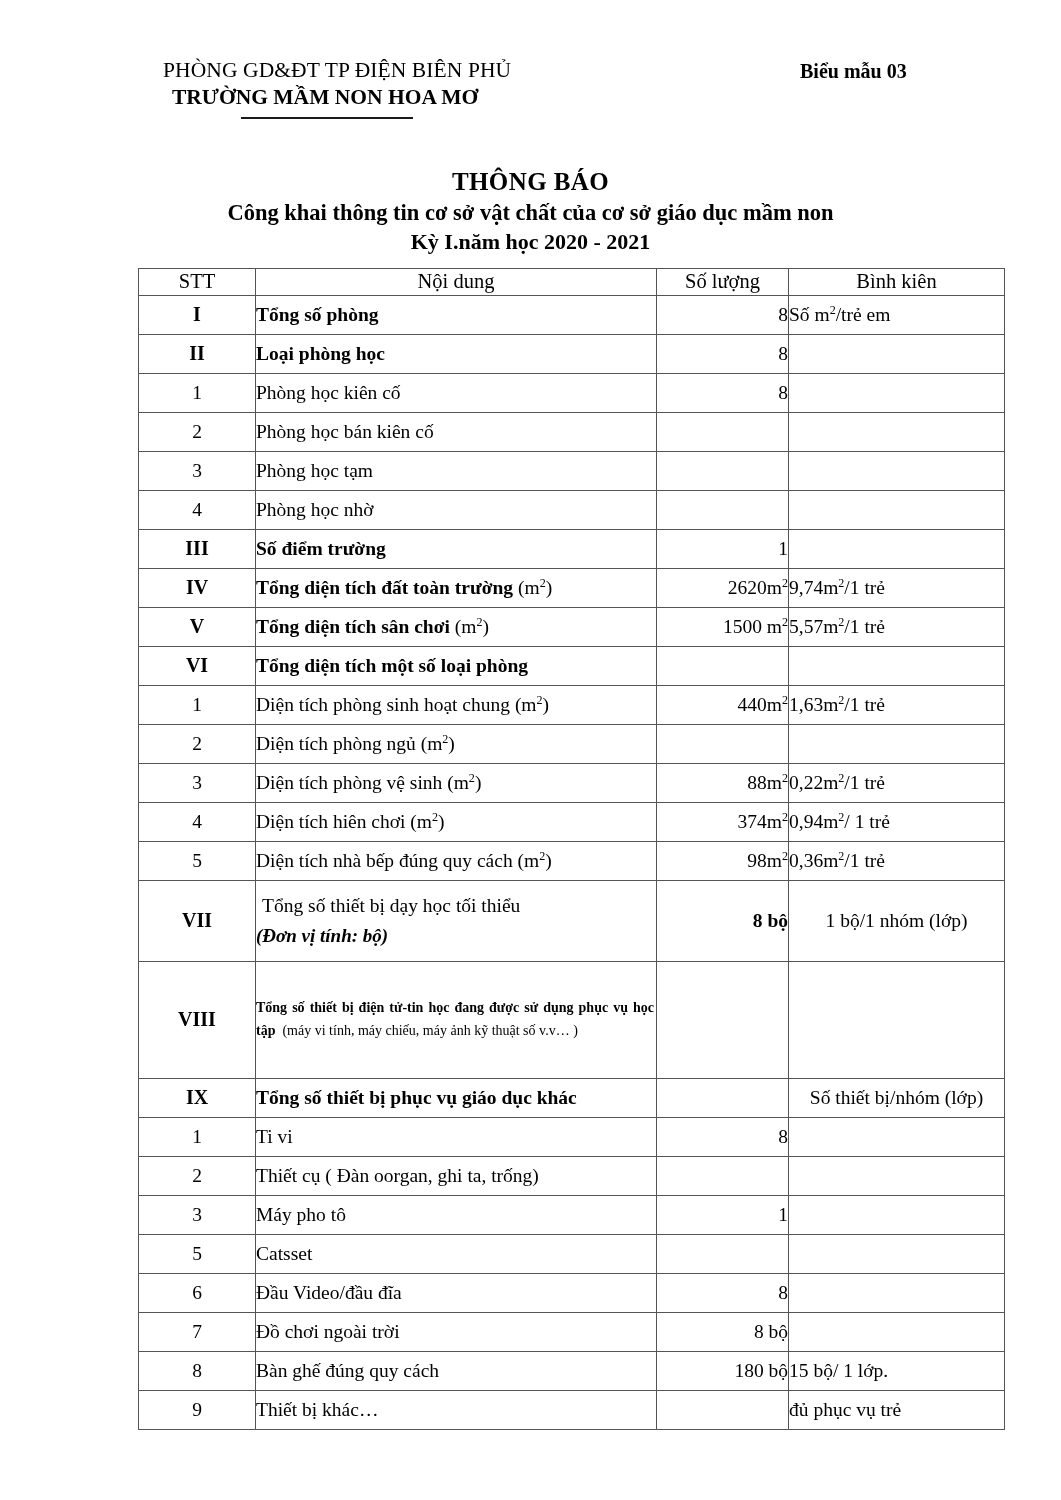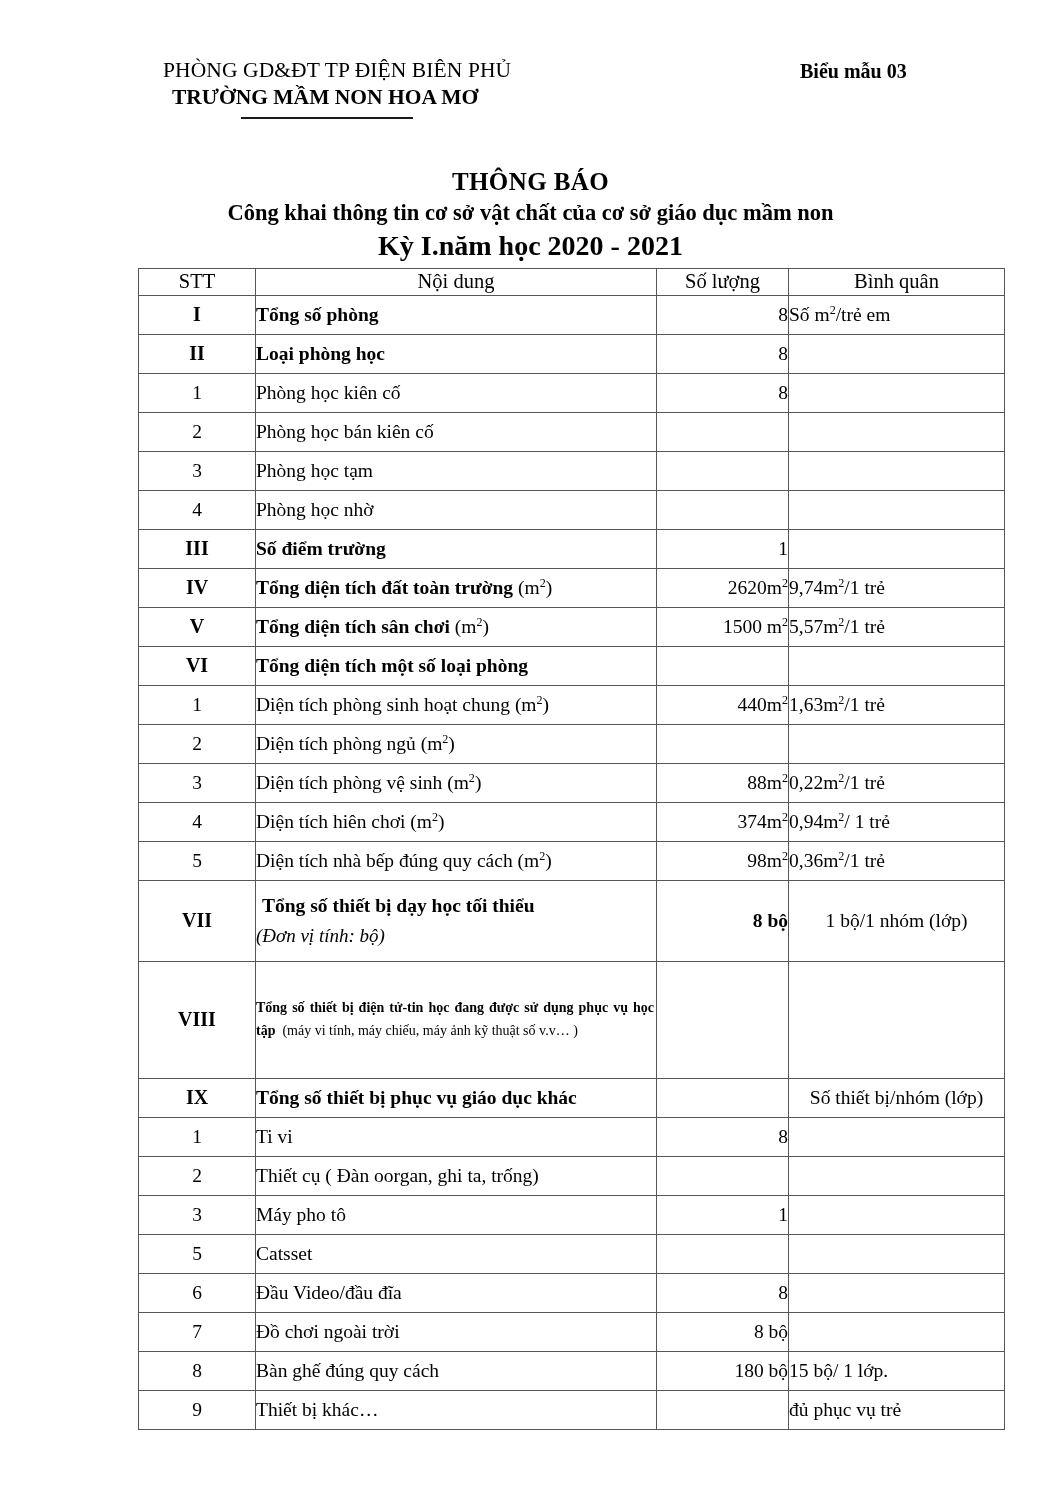--- a/index.html
+++ b/index.html
@@ -79,21 +79,21 @@
     letter-spacing: 0.4px;
     line-height: 1.18;
   }
   .title-sub {
     font-size: 22.5px;
     font-weight: bold;
     line-height: 1.3;
     margin-top: 1px;
   }
   .title-term {
-    font-size: 28px;
+    font-size: 22px;
     font-weight: bold;
     line-height: 1.3;
     margin-top: 1px;
   }
 
   
   .table-wrap {
     position: absolute;
     left: 138px;
     top: 268px;
@@ -136,26 +136,26 @@
   .c-noi-cell.bold { font-weight: bold; }
   .c-sl-cell  { text-align: right; padding-right: 9px; }
   .c-sl-cell.bold { font-weight: bold; }
   .c-bq-cell  { text-align: left; padding-right: 6px; }
 
   tr.r-normal td { height: 38px; }
   tr.r-vii td    { height: 80px; vertical-align: middle; }
   tr.r-viii td   { height: 116px; vertical-align: middle; }
 
   .vii-line1 {
-    font-weight: bold;
+    font-weight: normal;
     padding-left: 6px;
     margin-bottom: 6px;
   }
   .vii-line2 {
-    font-weight: normal;
+    font-weight: bold;
     font-style: italic;
     font-size: 19px;
   }
   .viii-body {
     text-align: justify;
     text-justify: inter-word;
     line-height: 1.62;
     font-size: 14px;
     padding-right: 2px;
   }
@@ -200,21 +200,21 @@
         <col class="c-stt">
           <col class="c-noi">
           <col class="c-sl">
           <col class="c-bq">
       </colgroup>
       <thead>
         <tr>
           <th class="cell">STT</th>
           <th class="cell">Nội dung</th>
           <th class="cell">Số lượng</th>
-          <th class="cell">Bình quân</th>
+          <th class="cell">Bình kiên</th>
         </tr>
       </thead>
       <tbody id="table-body">
           <tr class="r-normal">
             <td class="cell c-stt-cell roman">I</td>
             <td class="cell c-noi-cell bold">Tổng số phòng</td>
             <td class="cell c-sl-cell">8</td>
             <td class="cell c-bq-cell">Số m<sup>2</sup>/trẻ em</td>
           </tr>
           <tr class="r-normal">

